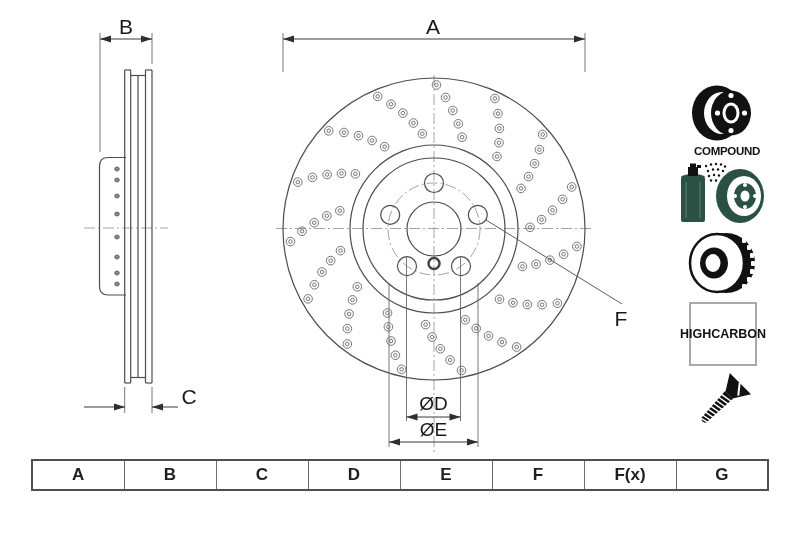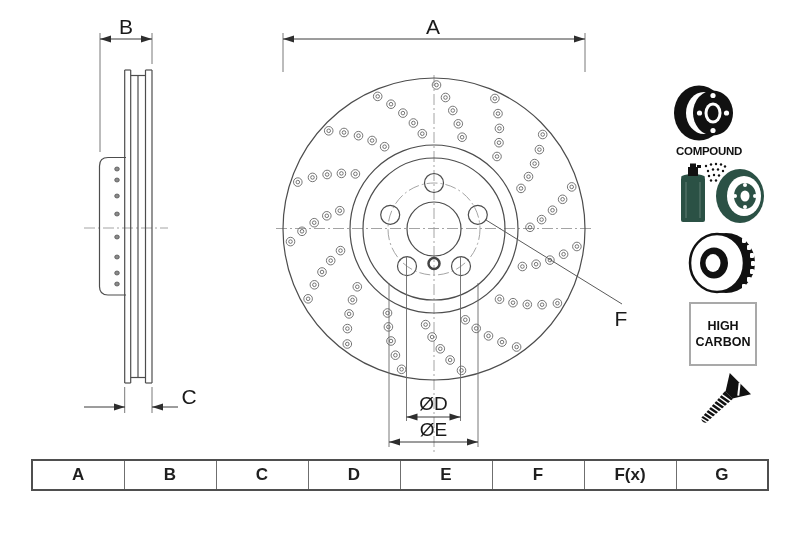--- a/index.html
+++ b/index.html
@@ -13,26 +13,26 @@
   .cl{stroke:#9a9a9a;stroke-width:0.9;fill:none;stroke-dasharray:11 3 2 3;}
   .arrow{fill:#2e2e2e;stroke:none;}
   .dim-text{fill:#1a1a1a;font-family:"Liberation Sans",sans-serif;font-size:21px;}
   .dia-text{fill:#1a1a1a;font-family:"Liberation Sans",sans-serif;font-size:19px;}
   #drill-holes circle{fill:none;stroke:#666;stroke-width:0.9;}
   .hub-hole{fill:#8a8a8a;stroke:#555;stroke-width:0.8;}
 
   .icon{position:absolute;}
   .icon-label{font-weight:bold;color:#111;text-align:center;
               font-family:"Liberation Sans",sans-serif;}
-  #compound-icon{left:672px;top:85px;width:74px;}
+  #compound-icon{left:690px;top:85px;width:74px;}
   #compound-label{width:74px;font-size:11.5px;letter-spacing:-0.3px;margin-top:-1px;}
   #spray-icon{left:678px;top:162px;width:88px;}
   #vented-icon{left:684px;top:231px;width:78px;}
   #high-carbon-box{position:absolute;left:689px;top:302px;width:64px;height:60px;
-                   border:2px solid #a9a9a9;background:#fff;display:flex;flex-direction:column;
+                   border:2px solid #a9a9a9;background:#fff;display:flex;
                    align-items:center;justify-content:center;}
   #high-carbon-box .icon-label{font-size:12.5px;line-height:16px;}
   #screw-icon{left:688px;top:370px;width:70px;}
 
   #spec-table{position:absolute;left:31px;top:459px;width:738px;border-collapse:collapse;
               table-layout:fixed;background:#fff;}
   #spec-table th,#spec-table td{border:1px solid #6f6f6f;text-align:center;color:#1f1f1f;
               font-family:"Liberation Sans",sans-serif;padding:0;}
   #spec-table th{font-size:17px;font-weight:bold;height:28px;}
   #spec-table td{font-size:17.5px;font-weight:normal;height:29px;}

